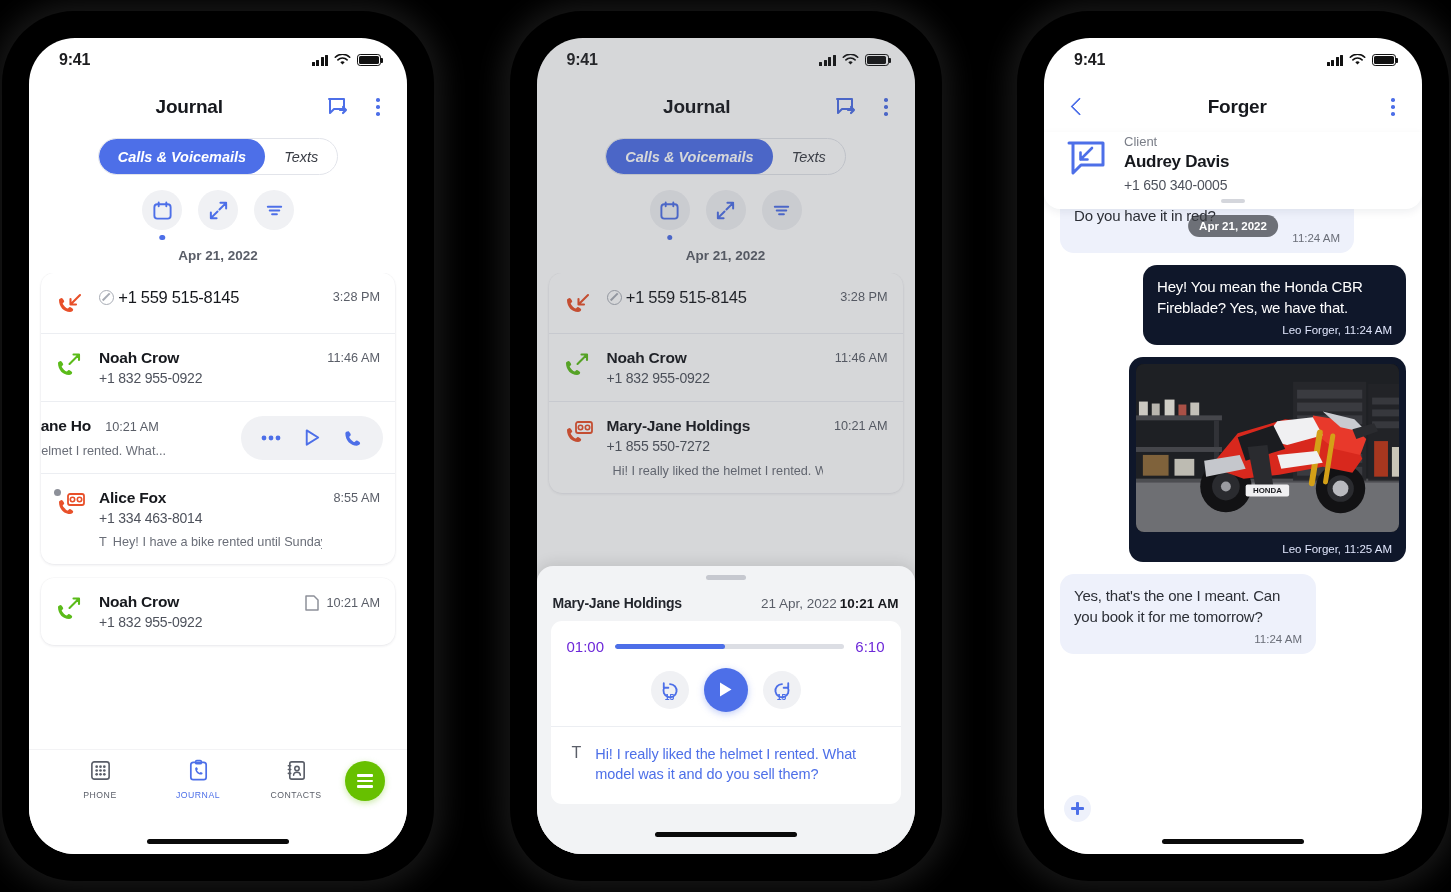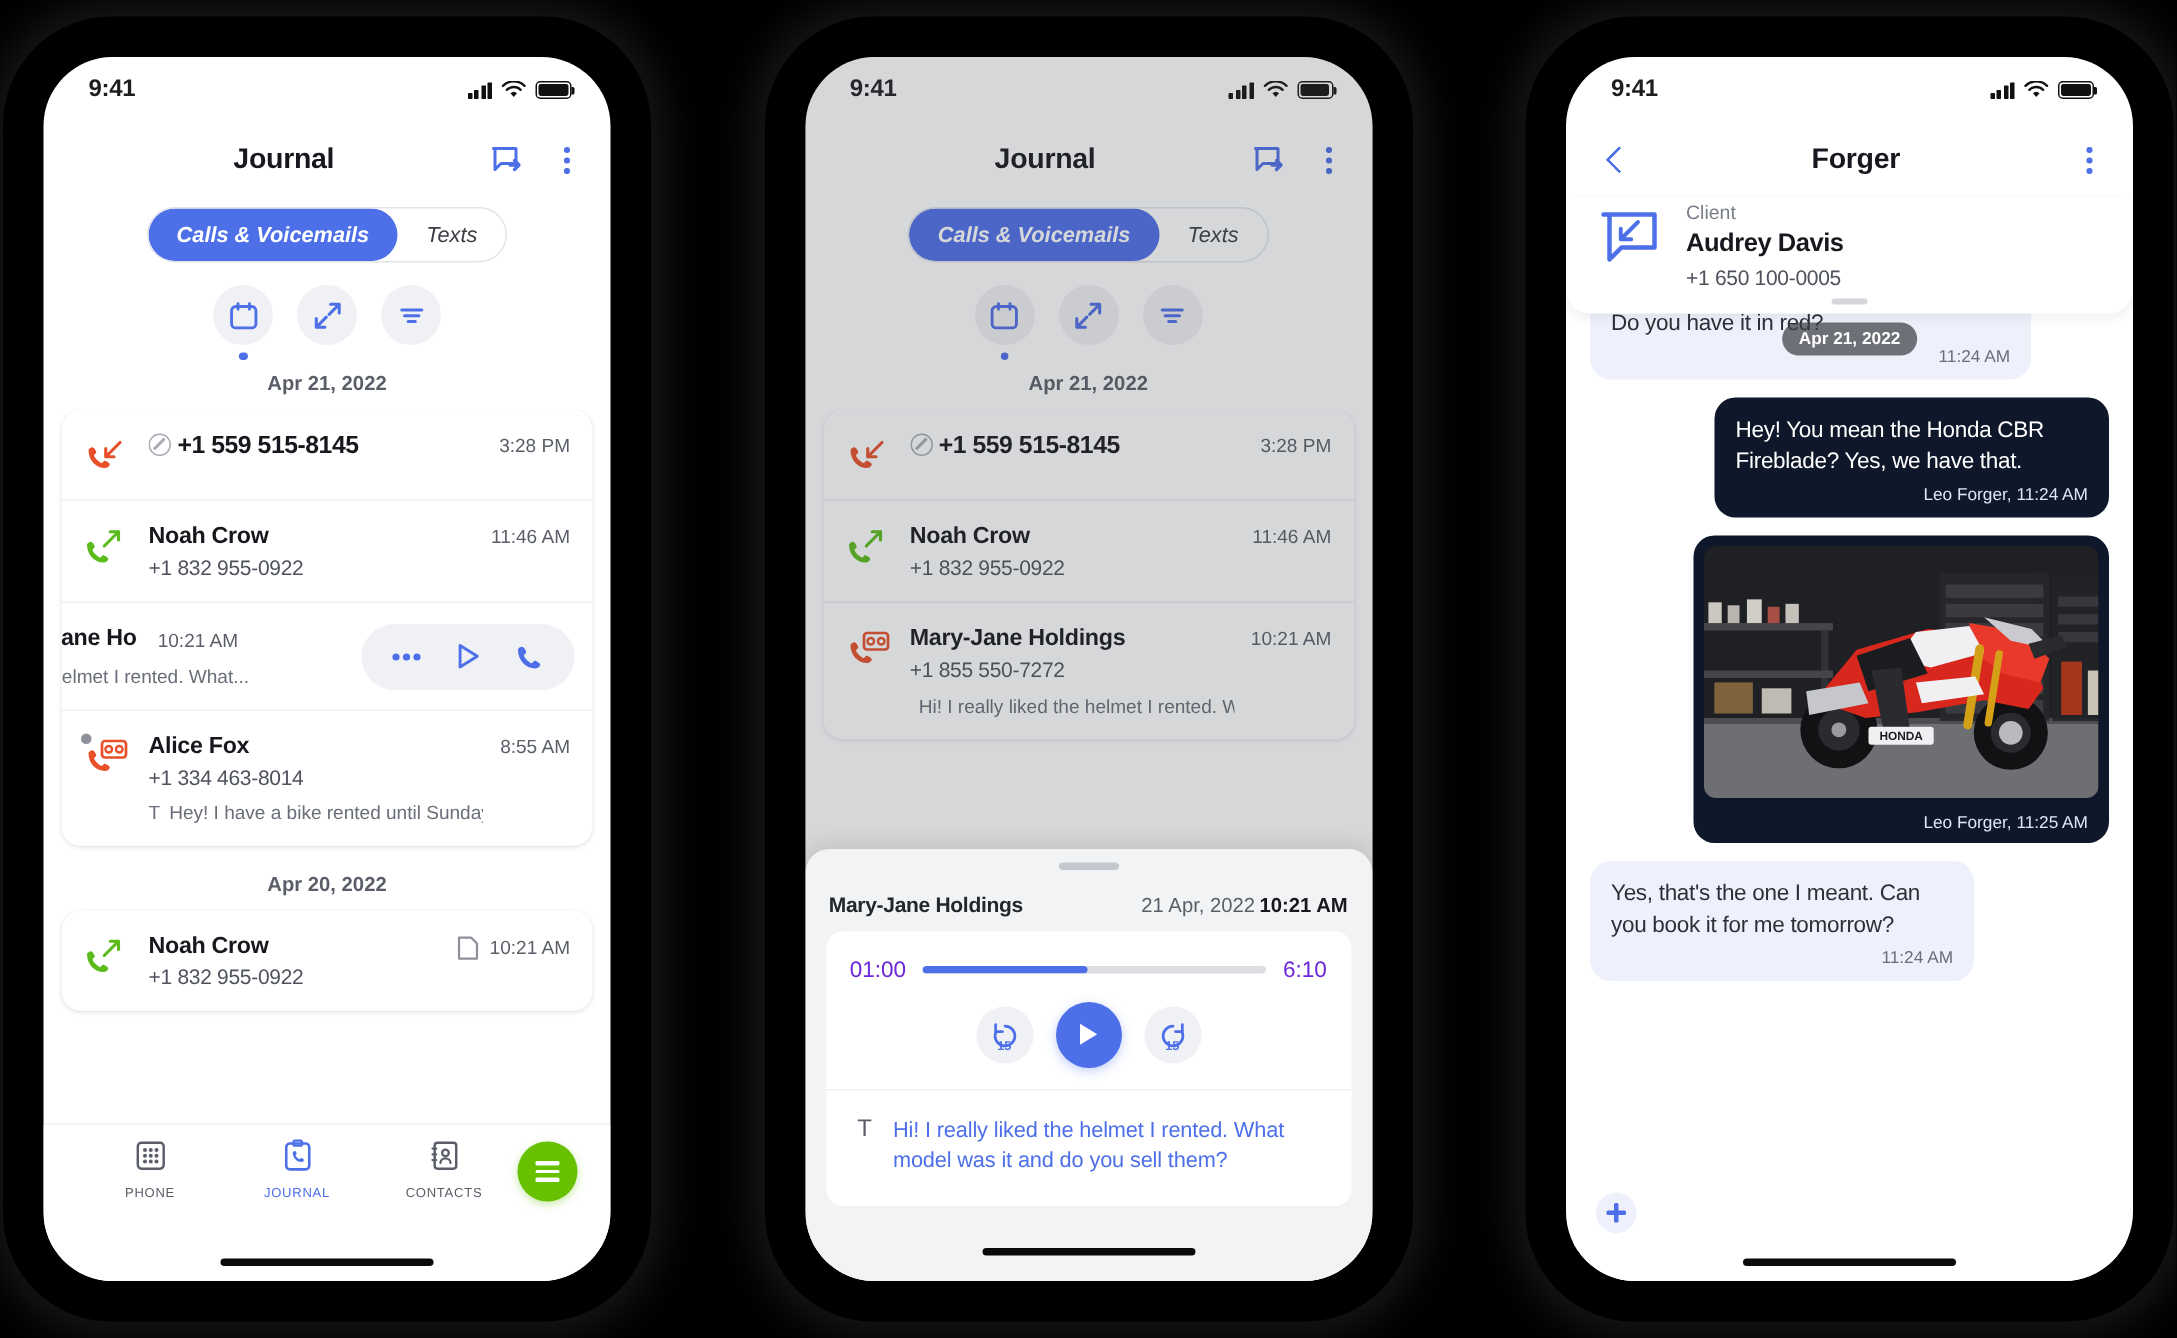--- a/index.html
+++ b/index.html
@@ -141,21 +141,21 @@
     border-bottom: 1px solid #eceef2;
     position: relative;
   }
   .row:last-child { border-bottom: none; }
   .row-ic { flex: 0 0 34px; height: 30px; position: relative; padding-top: 2px; }
   .row-body { flex: 1 1 auto; min-width: 0; }
   .row-name {
     font-size: 15.5px; font-weight: bold; color: #16181d;
     letter-spacing: -0.2px; white-space: nowrap; overflow: hidden; text-overflow: ellipsis;
   }
-  .row-name.plain { font-weight: bold; font-size: 16.5px; letter-spacing: -0.3px; }
+  .row-name.plain { font-weight: normal; font-size: 16.5px; letter-spacing: -0.3px; }
   .row-sub { font-size: 14px; color: #4e525c; margin-top: 3px; letter-spacing: -0.2px; }
   .row-note {
     font-size: 12.7px; color: #6a6e78; margin-top: 9px;
     display: flex; align-items: center; gap: 6px;
     white-space: nowrap; overflow: hidden; text-overflow: ellipsis;
   }
   .row-time {
     flex: 0 0 auto; font-size: 12.7px; color: #5a5e68;
     padding-top: 2px; display: flex; align-items: center; gap: 7px;
   }
@@ -453,21 +453,20 @@
               <div class="row-note">
                   <span>T</span>
                   <span>Hey! I have a bike rented until Sunday...</span>
                 </div>
             </div>
             <div class="row-time">8:55 AM</div>
           </div>
 
         </div>
 
-        <div class="date-sep" style="padding-top:4px">Apr 20, 2022</div>
 
         <div class="card">
           <div class="row">
             <div class="row-ic">
               <svg width="30" height="28" viewBox="0 0 30 28">
                   <path d="M4 12c0 7 5 12 11 12 1.8 0 3.2-1.3 3.2-2.5 0-.8-2.6-2.4-3.4-2.4-1 0-1.3 1.5-2.1 1.5-1.2 0-5-3.8-5-5 0-.8 1.5-1.1 1.5-2.1 0-.8-1.6-3.4-2.4-3.4C5.6 10.1 4 11.3 4 12z" fill="#5bbb1a"></path>
                   <path d="M15.5 13 25 3.5M25 3.5h-5.5M25 3.5V9" stroke="#5bbb1a" stroke-width="2.1" fill="none" stroke-linecap="round" stroke-linejoin="round"></path>
                 </svg>
             </div>
             <div class="row-body">
@@ -751,21 +750,21 @@
       <div class="msg-header">
         <div class="msg-avatar">
           <svg width="44" height="42" viewBox="0 0 44 42">
               <path d="M3 3h34v22H15l-8 8V3z" fill="none" stroke="#4d6fe8" stroke-width="3" stroke-linejoin="round"></path>
               <path d="M26 8 14.5 19.5M14.5 19.5h7M14.5 19.5v-7" stroke="#4d6fe8" stroke-width="2.6" fill="none" stroke-linecap="round" stroke-linejoin="round"></path>
             </svg>
         </div>
         <div>
           <div class="msg-role">Client</div>
           <div class="msg-name">Audrey Davis</div>
-          <div class="msg-phone">+1 650 100-0005</div>
+          <div class="msg-phone">+1 650 340-0005</div>
         </div>
         <div class="hdr-grab"></div>
       </div>
 
       <div class="thread">
         <div class="date-pill">Apr 21, 2022</div>
 
         <div class="bubble in" style="margin-top:-36px;max-width:85%">
           <div class="btext">Hi! I'm interested in renting a Honda Fire. Do you have it in red?</div>
           <div class="bmeta">11:24 AM</div>

